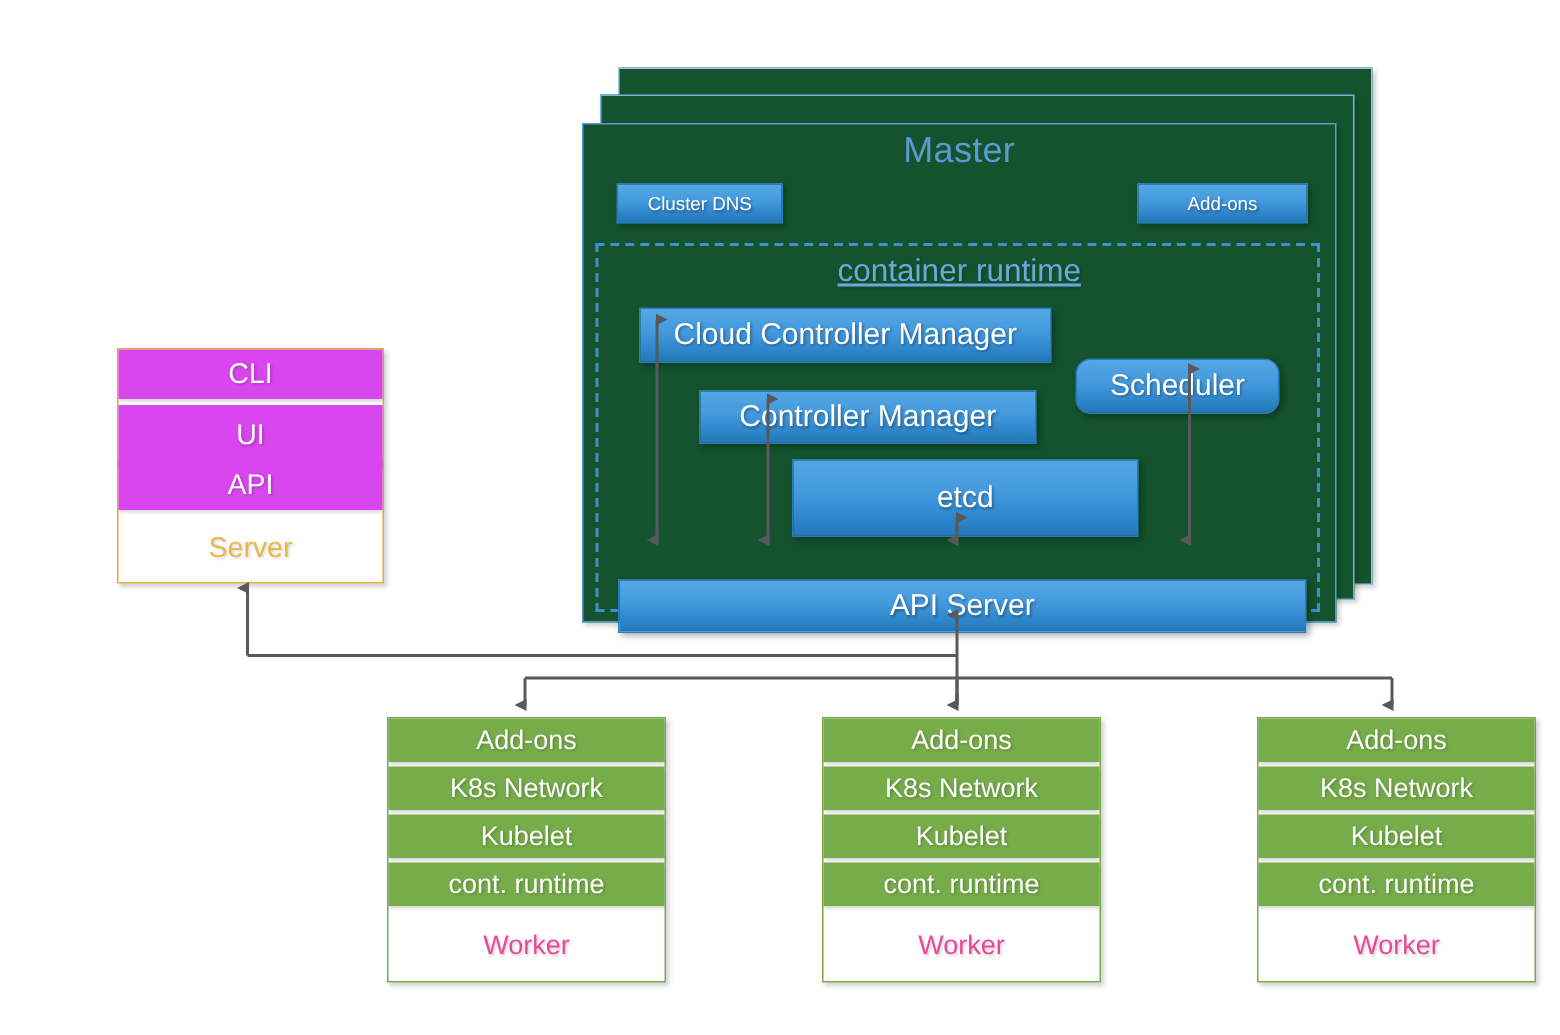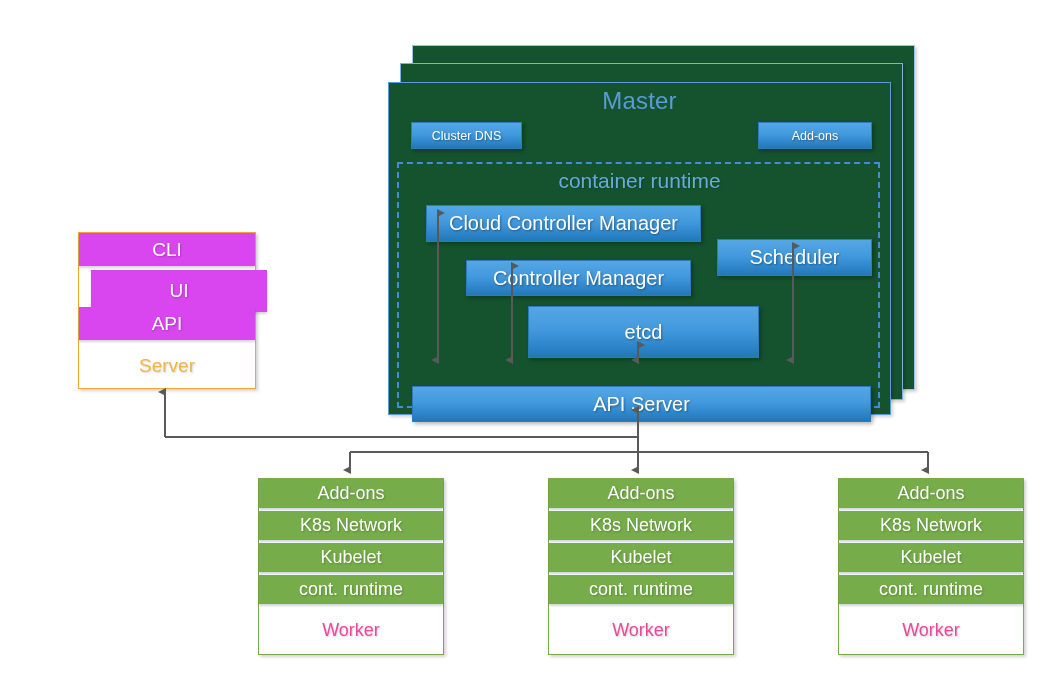--- a/index.html
+++ b/index.html
@@ -37,20 +37,21 @@
     border:2px dashed #3f8fd2;
     background:transparent;
   }
   .cr-title{
     position:absolute;
     left:0;right:0;top:168px;
     text-align:center;
     color:#6aa9dd;
     font-size:21px;
     text-shadow:1px 1px 2px rgba(0,0,0,.18);
+    text-decoration:underline;
   }
 
   
   .bluebox{
     background:linear-gradient(180deg,#55a7e4 0%,#4299dd 45%,#2e85c9 78%,#2277b6 100%);
     border:1px solid #2a7cbb;
     color:#ffffff;
     display:flex;align-items:center;justify-content:center;
     box-shadow:2px 2px 4px rgba(0,0,0,0.30);
     text-shadow:1px 1px 2px rgba(0,0,0,.35);
@@ -123,28 +124,28 @@
     <div class="abs dashed" style="left:8px;top:79px;width:483px;height:246px;"></div>
 
     <div class="cr-title" style="top:86px;">container runtime</div>
 
     <div class="abs bluebox big" style="left:37px;top:122px;width:275px;height:37px;">Cloud Controller Manager</div>
 
     <div class="abs bluebox big" style="left:77px;top:177px;width:225px;height:36px;">Controller Manager</div>
 
     <div class="abs bluebox big" style="left:139px;top:223px;width:231px;height:52px;">etcd</div>
 
-    <div class="abs bluebox big" style="left:328px;top:156px;width:155px;height:37px;">Scheduler</div>
+    <div class="abs bluebox big" style="left:328px;top:156px;width:136px;height:37px;border-radius:10px;">Scheduler</div>
 
     <div class="abs bluebox big" style="left:23px;top:285px;width:459px;height:36px;margin-top:18px;">API Server</div>
   </div>
 
   <div class="abs orange-outer" style="left:78px;top:232px;width:178px;height:157px;">
     <div class="abs orangebox" style="left:0px;top:0px;width:176px;height:33px;">CLI</div>
-    <div class="abs orangebox" style="left:12px;top:37px;width:176px;height:42px;">UI</div>
+    <div class="abs orangebox" style="left:0px;top:37px;width:176px;height:42px;">UI</div>
     <div class="abs orangebox" style="left:0px;top:74px;width:176px;height:33px;">API</div>
     <div class="abs orange-label" style="left:0px;top:111px;width:176px;height:44px;">Server</div>
   </div>
 
   <div class="abs worker-outer" style="left:258px;top:478px;width:186px;height:177px;">
     <div class="abs greenbox" style="left:0px;top:0px;width:184px;height:29px;">Add-ons</div>
     <div class="abs greenbox" style="left:0px;top:32px;width:184px;height:29px;">K8s Network</div>
     <div class="abs greenbox" style="left:0px;top:64px;width:184px;height:29px;">Kubelet</div>
     <div class="abs greenbox" style="left:0px;top:96px;width:184px;height:29px;">cont. runtime</div>
     <div class="abs green-label" style="left:0px;top:128px;width:184px;height:47px;">Worker</div>

